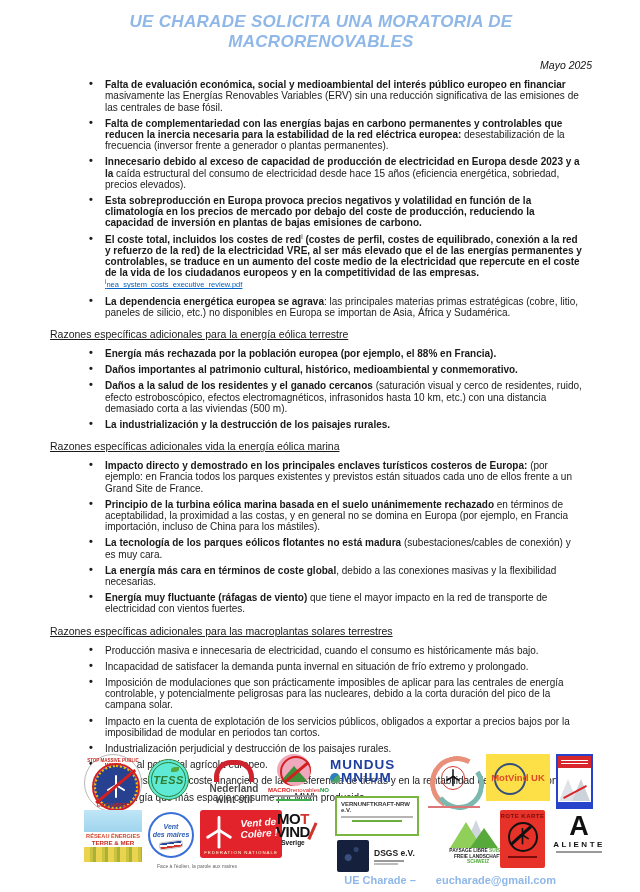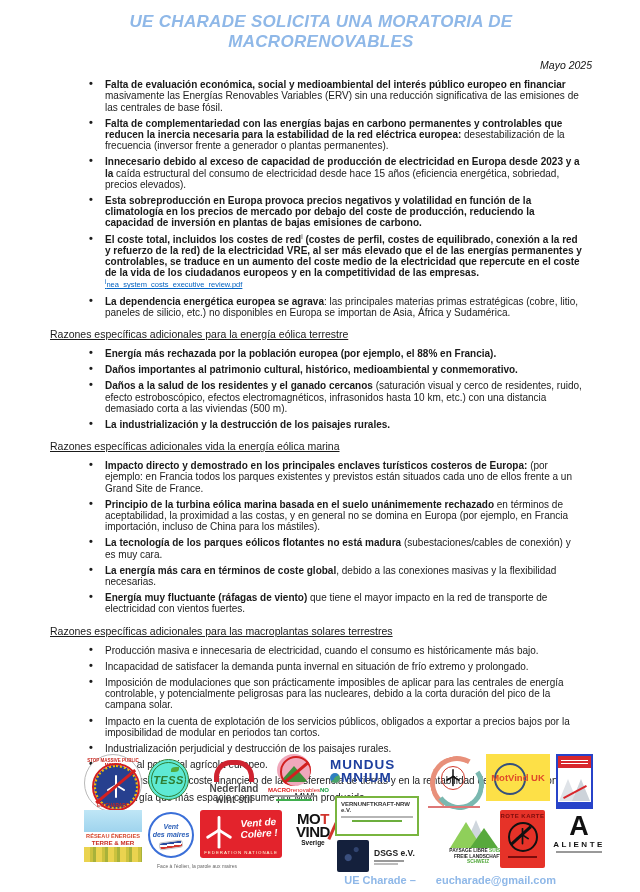--- a/index.html
+++ b/index.html
@@ -83,21 +83,21 @@
   .vmaires .t{font-size:7px;font-weight:700;font-style:italic;color:#2b5fb8;line-height:7.5px;margin-top:9px;}
   .vmaires .rib{width:22px;height:6px;margin:3px auto 0 auto;border-radius:3px;transform:rotate(-8deg);
     background:linear-gradient(180deg,#274a9e 33%,#ffffff 33% 66%,#d0342c 66%);border:.5px solid #ccc;}
   .vmaires .cap{position:absolute;left:-8px;top:49px;width:110px;font-size:5px;color:#666;}
   
   .vcol{left:200px;top:60px;width:82px;height:48px;background:#e3232c;border-radius:3px;color:#fff;overflow:hidden;}
   .vcol .t{position:absolute;right:5px;top:7px;text-align:center;font-style:italic;font-weight:800;font-size:10px;line-height:11px;transform:rotate(-4deg);}
   .vcol .sub{position:absolute;bottom:3px;left:0;width:100%;text-align:center;font-size:4.4px;letter-spacing:1px;color:#ffd;}
   .vcol svg{position:absolute;left:4px;top:6px;}
   
-  .mvse{left:291px;top:62px;width:44px;height:52px;text-align:center;font-weight:900;color:#111;}
+  .mvse{left:271px;top:62px;width:44px;height:52px;text-align:center;font-weight:900;color:#111;}
   .mvse .l1{font-size:15px;line-height:13px;letter-spacing:-.5px;}
   .mvse .l1 .red{color:#d0342c;}
   .mvse .l2{position:relative;font-size:15px;line-height:13px;letter-spacing:-.5px;}
   .mvse .l2::after{content:"";position:absolute;right:2px;top:-3px;width:2.5px;height:18px;background:#d0342c;transform:rotate(24deg);}
   .mvse .l3{font-size:6.5px;font-weight:700;margin-top:1px;}
   
   .vern{left:335px;top:46px;width:84px;height:40px;background:#fff;border:2.5px solid #79b53f;padding:3px 4px;box-sizing:border-box;}
   .vern .t{font-size:6px;font-weight:800;color:#333;}
   .vern .bar{height:2px;background:#b5b5b5;margin-top:3px;}
   .vern .bar.g{background:#6cae3d;margin-top:2px;width:70%;margin-left:15%;}

